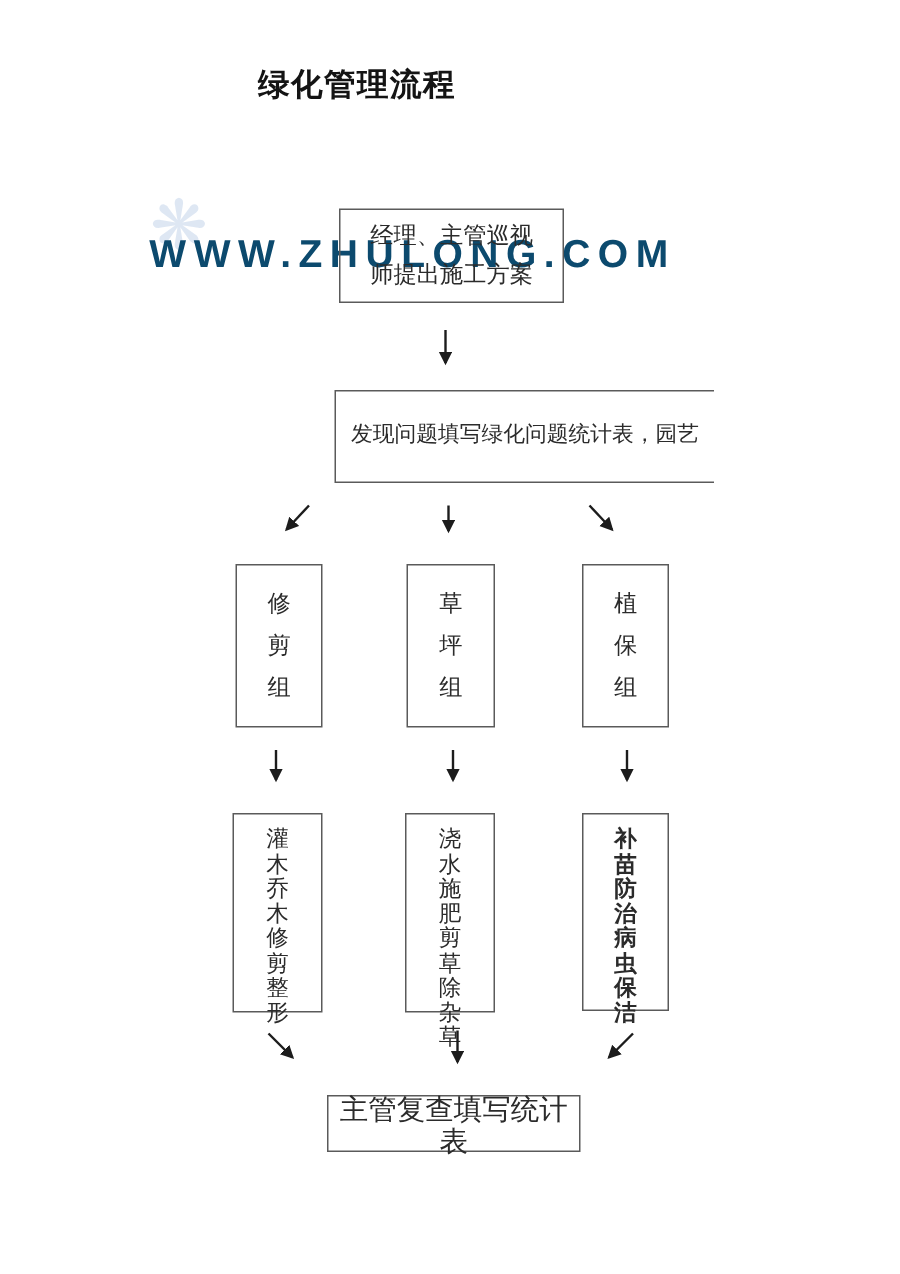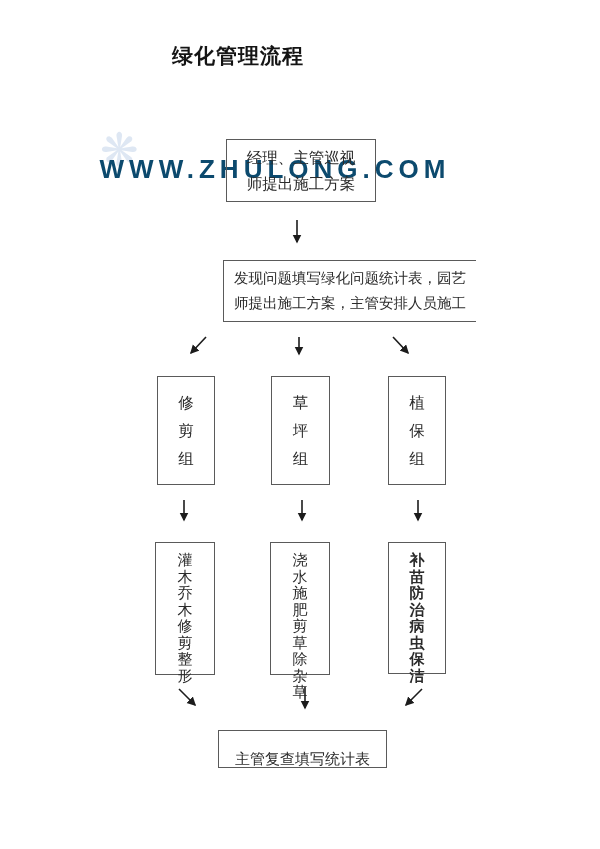--- a/index.html
+++ b/index.html
@@ -63,21 +63,21 @@
   .top-box    { left: 226px; top: 139px; width: 150px; height: 63px;  font-size: 15.5px; padding: 5px 0; }
   .problem-box{ left: 175px; top: 260px; width: 254px; height: 62px;  font-size: 14.5px; padding: 5px 0; margin-left: 48px; }
   .group-box  { top: 376px;  width: 58px; height: 109px; font-size: 15.5px; padding: 11px 0; }
   .g0 { left: 157px; }
   .g1 { left: 271px; width: 59px; }
   .g2 { left: 388px; }
   .task-box   { top: 542px;  width: 60px; height: 133px; font-size: 15px; padding: 9px 16px; }
   .t0 { left: 155px; }
   .t1 { left: 270px; justify-content: space-between; }
   .t2 { left: 388px; width: 58px; height: 132px; font-weight: bold; }
-  .final-box  { left: 218px; top: 730px; width: 169px; height: 38px; font-size: 15px; justify-content: flex-end; }
+  .final-box  { left: 218px; top: 730px; width: 169px; height: 38px; font-size: 19px; justify-content: flex-start; }
   .box span, .box div { line-height: 1.1; }
   .arrow-layer {
     position: absolute;
     left: 0; top: 0;
     width: 600px; height: 849px;
     pointer-events: none;
   }
 </style>
 </head>
 <body>
@@ -89,21 +89,20 @@
   <div class="watermark-icon">❋</div>
   <div class="watermark-text">WWW.ZHULONG.COM</div>
 
   <div class="box top-box">
     <div>经理、主管巡视</div>
     <div>师提出施工方案</div>
   </div>
 
   <div class="box problem-box">
     <div>发现问题填写绿化问题统计表，园艺</div>
-    <div>师提出施工方案，主管安排人员施工</div>
   </div>
 
   <div class="box group-box g0">
     <span>修</span>
     <span>剪</span>
     <span>组</span>
   </div>
   <div class="box group-box g1">
     <span>草</span>
     <span>坪</span>

